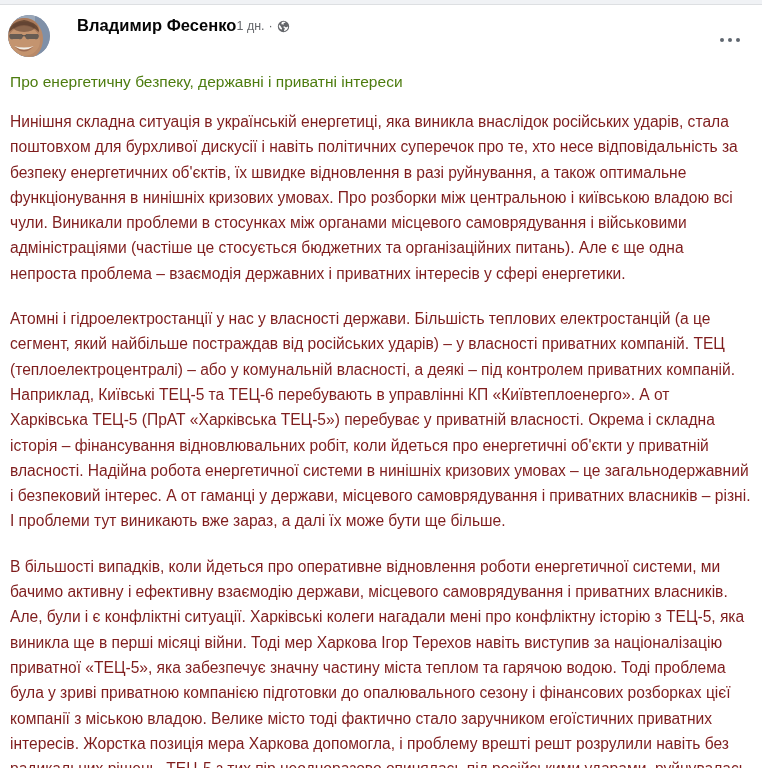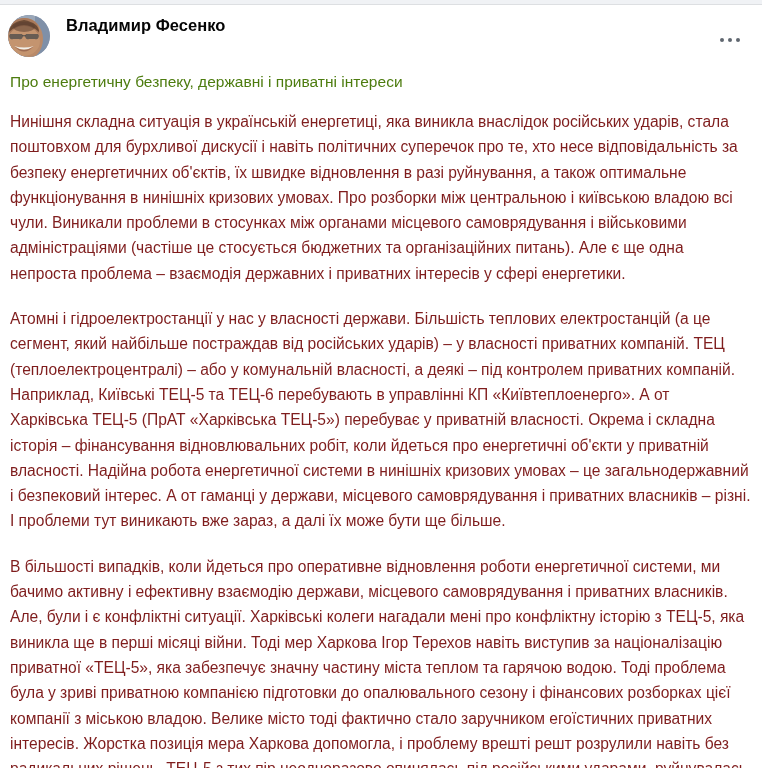--- a/index.html
+++ b/index.html
@@ -50,21 +50,21 @@
     border-radius: 50%;
     overflow: hidden;
     flex: 0 0 42px;
     margin-top: 1px;
     background: #8d9bb0;
     position: relative;
   }
   .avatar-svg { display: block; width: 42px; height: 42px; }
 
   .identity {
-    margin-left: 16px;
+    margin-left: 27px;
     display: flex;
     flex-direction: row;
     justify-content: center;
     padding-top: 1px;
   }
   .author-name {
     font-size: 16.5px;
     line-height: 20px;
     font-weight: bold;
     color: #050505;
@@ -168,20 +168,29 @@
           <rect x="14" y="20" width="4" height="1.4" fill="#4a4a4a" opacity="0.75"></rect>
           <path d="M6 31 Q16 38 26 31 Q16 34 6 31 Z" fill="#f2efe9"></path>
           <path d="M6 31 Q16 39 26 31 Q16 42 6 31 Z" fill="#7d4a3c" opacity="0.55"></path>
           <ellipse cx="16" cy="12" rx="11" ry="5" fill="#5d4031" opacity="0.55"></ellipse>
         </g>
       </svg>
     </div>
 
     <div class="identity">
       <div class="author-name">Владимир Фесенко</div>
+      <div class="meta-row">
+        <span class="meta-time">1 дн.</span>
+        <span class="meta-dot">·</span>
+        <span class="globe-icon">
+          <svg width="13" height="13" viewBox="0 0 16 16" fill="#65676b">
+            <path d="M8 1a7 7 0 1 0 0 14A7 7 0 0 0 8 1zm0 1.2c.9 0 1.75.2 2.5.58l-.62.72-1.1.2-.9.73.5.95-.92.55-.5-.62-1.2.1-.45-1.1.72-.9-.35-.8A5.8 5.8 0 0 1 8 2.2zM2.2 8c0-.9.2-1.74.57-2.5l.72 1.3 1.1.72.3 1.25 1.15.7.1 1.45-.62 1.05A5.8 5.8 0 0 1 2.2 8zm6.6 5.73-.1-1.4.85-1.3-.2-1.08-1.4-.62.12-1.18 1.5-.2.9.85 1.35.12.95-.8.88.6A5.8 5.8 0 0 1 8.8 13.73z"></path>
+          </svg>
+        </span>
+      </div>
     </div>
 
     <div class="menu-button">
       <span class="dot"></span>
       <span class="dot"></span>
       <span class="dot"></span>
     </div>
   </div>
 
   <div class="post-body">

